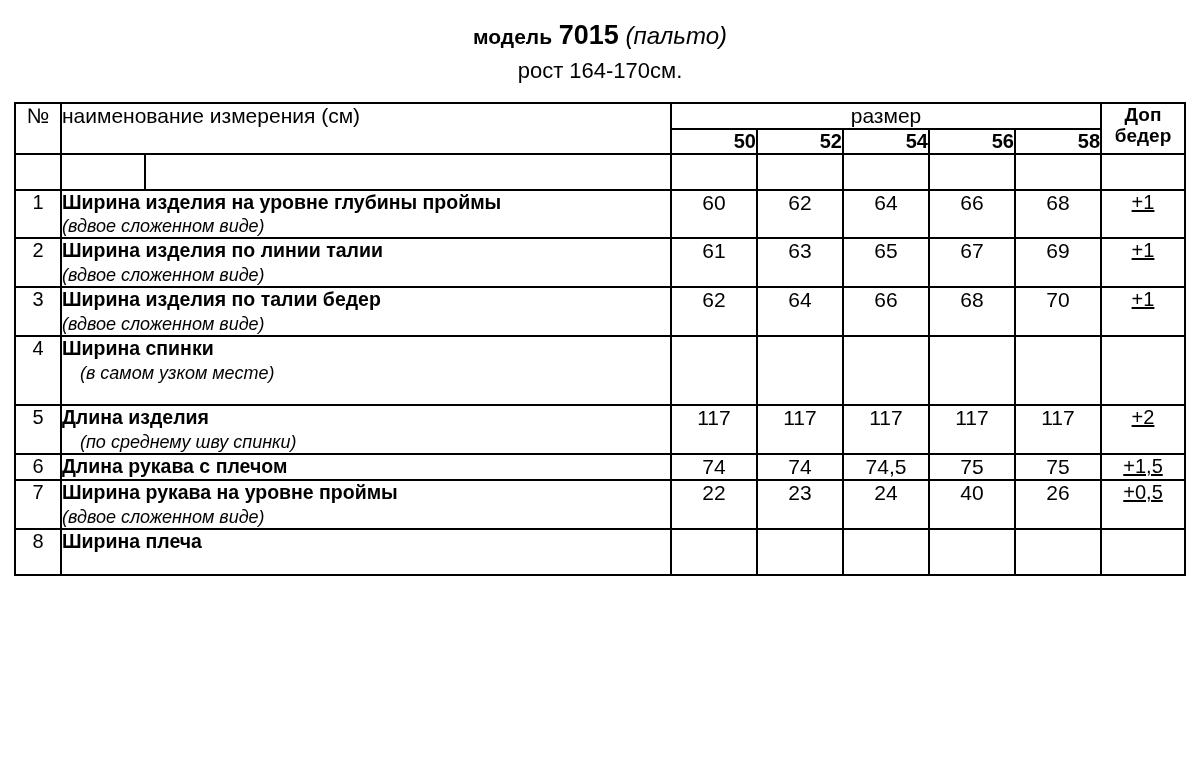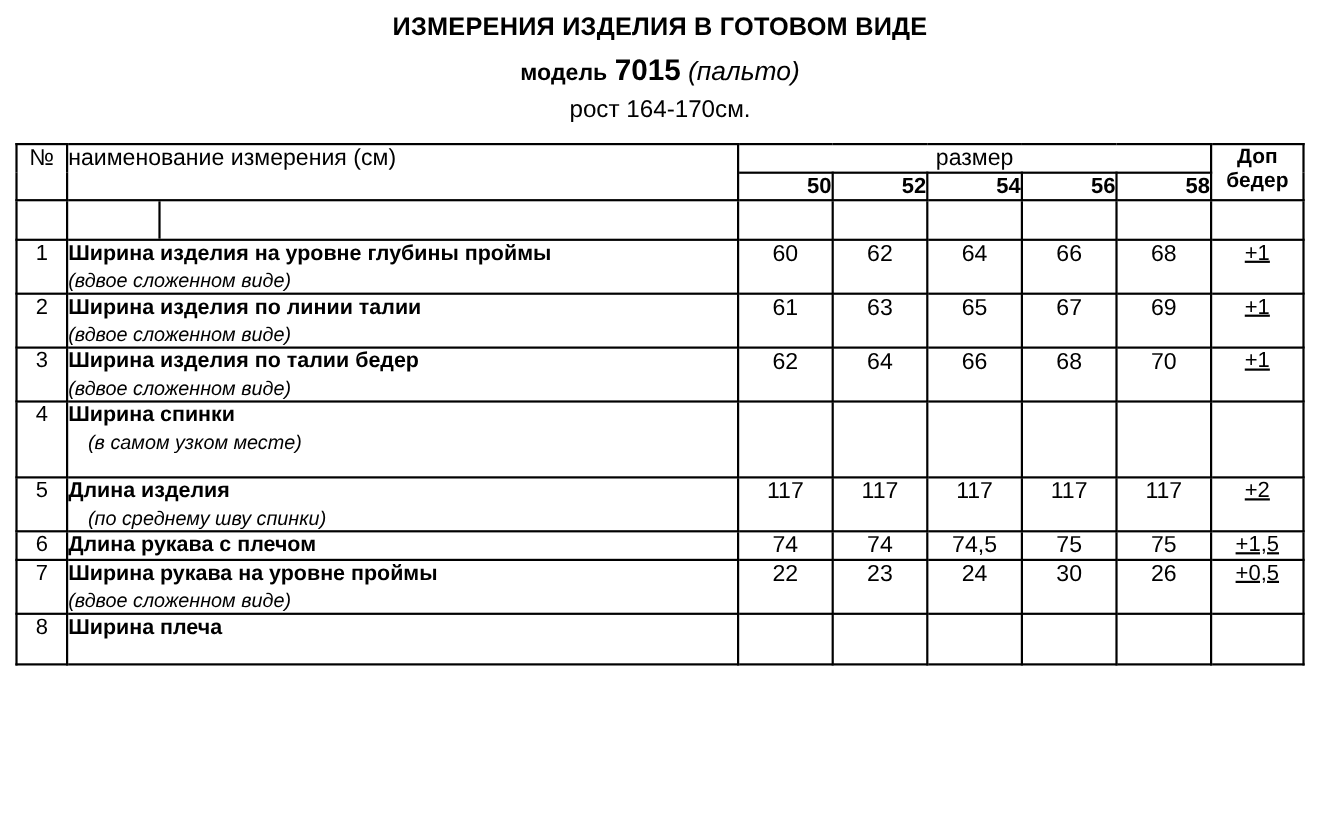--- a/index.html
+++ b/index.html
@@ -152,21 +152,20 @@
   .empty-row .row-name {
     padding-bottom: 20px;
   }
 </style>
 </head>
 <body>
 
 <div class="page">
 
   <div class="title-block">
-    <div class="title-main">ИЗМЕРЕНИЯ ИЗДЕЛИЯ В ГОТОВОМ ВИДЕ</div>
     <div class="title-model">
       <span class="model-word">модель</span>
       <span class="model-num">7015</span>
       <span class="model-type">(пальто)</span>
     </div>
     <div class="title-height">рост 164-170см.</div>
   </div>
 
   <table class="meas">
     <colgroup>
@@ -295,21 +294,21 @@
 
       <tr>
         <td class="row-num">7</td>
         <td class="row-name">
           <div class="main">Ширина рукава на уровне проймы</div>
           <div class="sub">(вдвое сложенном виде)</div>
         </td>
         <td class="row-val">22</td>
         <td class="row-val">23</td>
         <td class="row-val">24</td>
-        <td class="row-val">30</td>
+        <td class="row-val">40</td>
         <td class="row-val">26</td>
         <td class="row-dop"><span class="u">+0,5</span></td>
       </tr>
 
       <tr class="empty-row">
         <td class="row-num">8</td>
         <td class="row-name">
           <div class="main">Ширина плеча</div>
         </td>
         <td class="row-val"></td>

